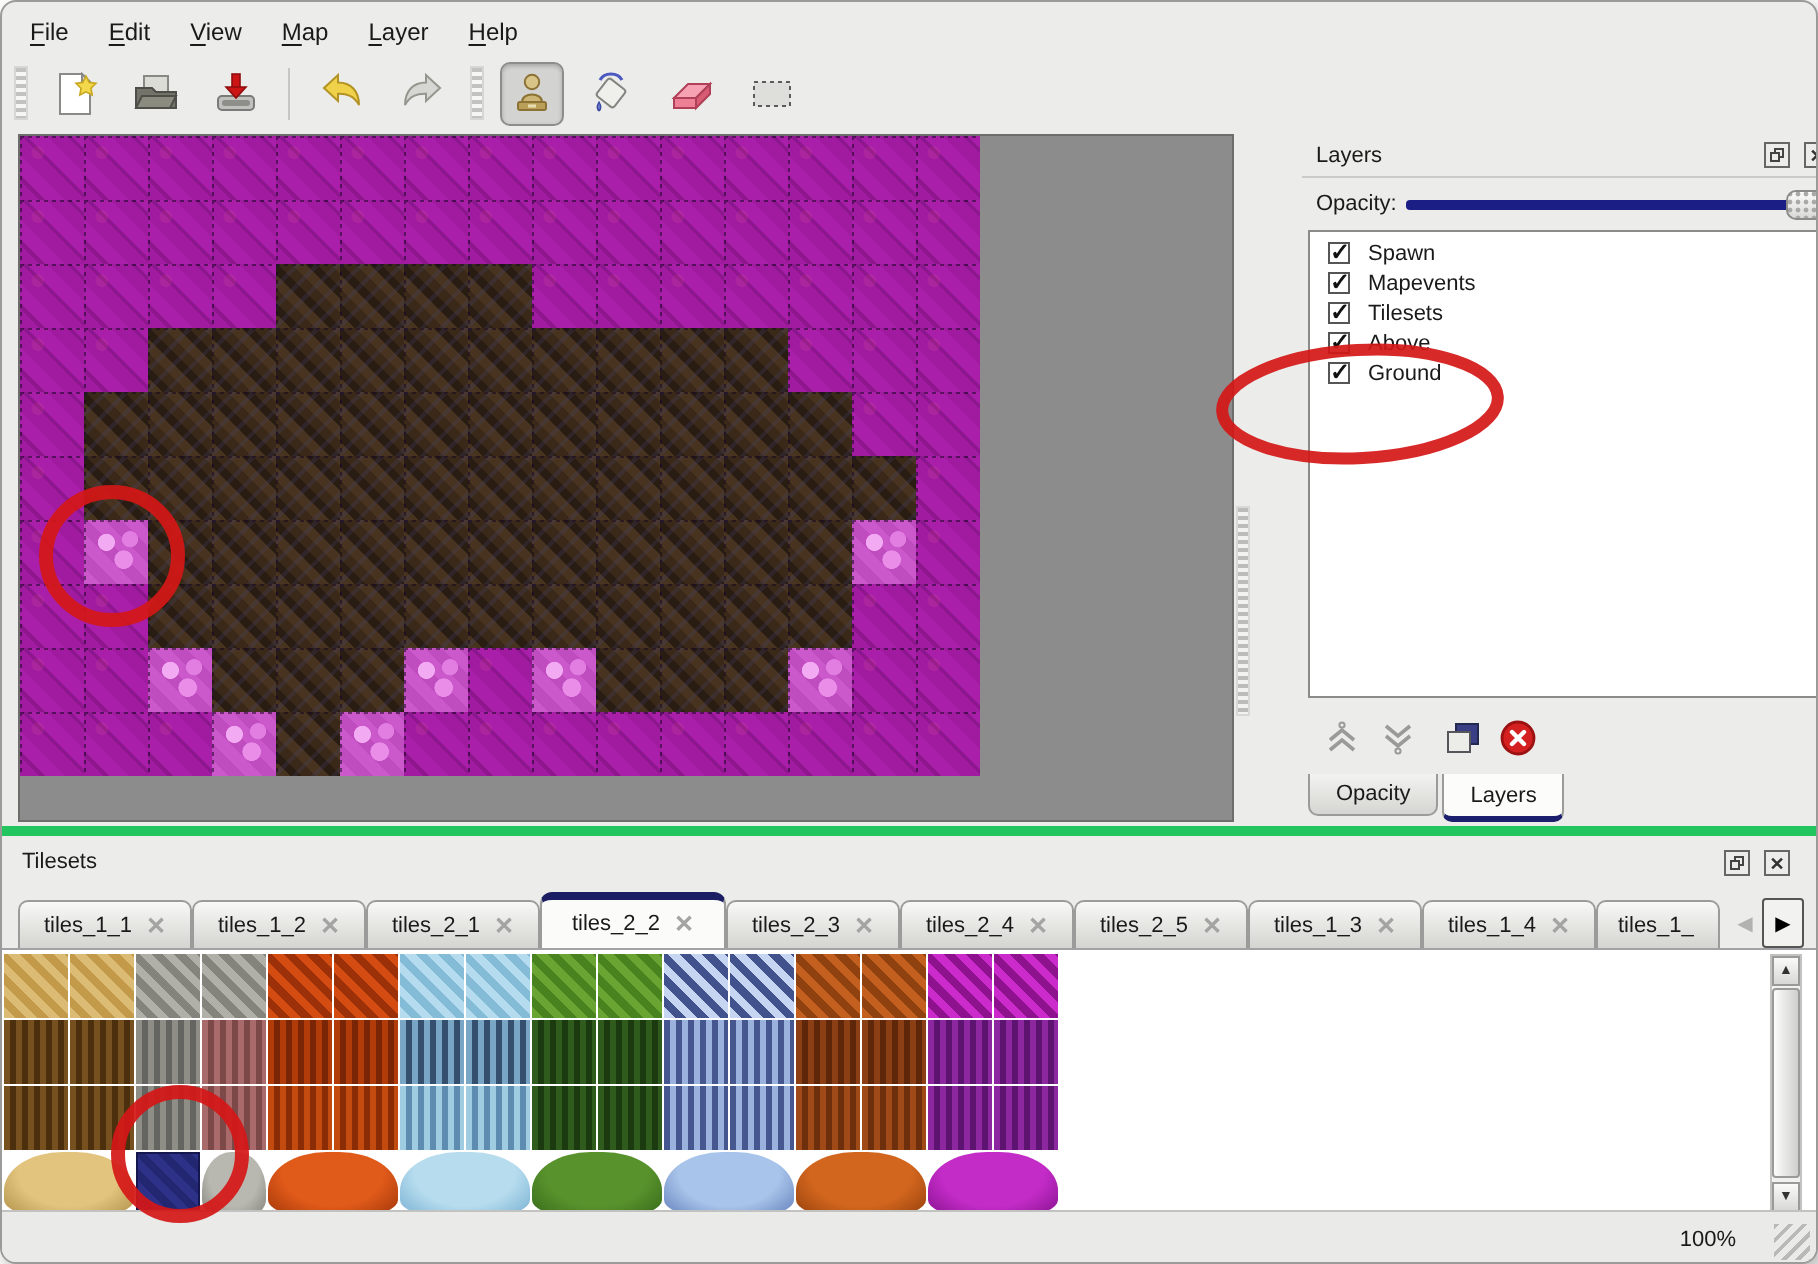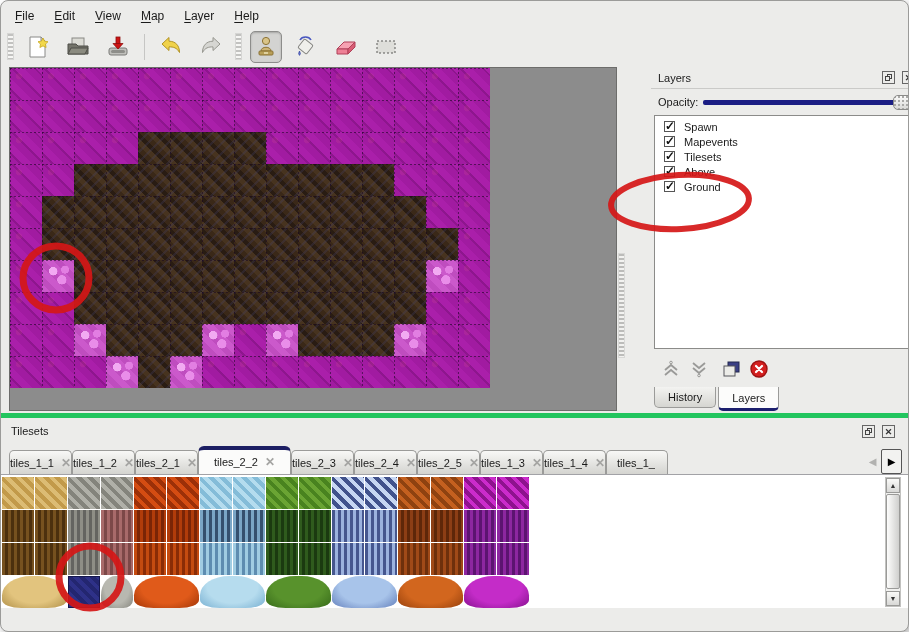--- a/index.html
+++ b/index.html
@@ -78,21 +78,21 @@
   .btab{height:21px;padding:0 13px;display:flex;align-items:center;font-size:11px;
     border:1px solid #9b9b99;border-top:none;border-radius:0 0 5px 5px;
     background:linear-gradient(#f3f3f1,#d5d5d1);margin-right:2px;}
   .btab.active{height:24px;background:#fcfcfb;border-bottom:3px solid #1c1f6e;}
 
   
   .tilesets-panel{position:absolute;left:0;top:412px;right:0;height:192px;background:#ececea;border-top:5px solid #22c55e;}
   .ts-title{position:absolute;left:10px;top:7px;font-size:11px;}
   .ts-head .mini-btn{top:7px;}
   .ts-tabbar{position:absolute;left:8px;top:26px;right:6px;height:30px;display:flex;align-items:flex-end;}
-  .ts-tab{position:relative;height:24px;width:63px;min-width:0;border:1px solid #9b9b99;border-bottom:none;border-radius:5px 5px 0 0;
+  .ts-tab{position:relative;height:24px;width:87px;min-width:0;border:1px solid #9b9b99;border-bottom:none;border-radius:5px 5px 0 0;
     background:linear-gradient(#f8f8f6,#d4d4d0);display:flex;align-items:center;justify-content:center;gap:7px;font-size:11px;overflow:hidden;}
   .ts-tab.active{height:28px;width:93px;background:#fbfbfa;border-top:4px solid #1c1e63;border-radius:6px 6px 0 0;}
   .ts-tab .x{color:#a4a4a2;font-weight:bold;font-size:12px;}
   .tab-nav-left{position:absolute;right:23px;bottom:1px;width:13px;height:23px;border:none;background:transparent;color:#b2b2b0;font-size:10px;padding:0;}
   .tab-nav-right{position:absolute;right:0;bottom:0;width:21px;height:25px;border:1px solid #555;background:#f2f2f0;color:#000;font-size:10px;padding:0;border-radius:2px;}
 
   .palette{position:absolute;left:0;top:56px;right:0;height:134px;background:#fff;border-top:1px solid #a2a2a6;}
   .prow{position:absolute;left:1px;display:flex;gap:1px;}
   .ptile{width:32px;height:32px;}
   .prow0 .ptile{background:repeating-linear-gradient(45deg,var(--c1) 0 4px,var(--c2) 4px 8px);}
@@ -430,21 +430,21 @@
         </svg>
       </button>
       <button class="lbtn" style="left:96px">
         <svg width="20" height="20" viewBox="0 0 20 20">
           <circle cx="10" cy="10" r="8" fill="#d42020" stroke="#9c1212" stroke-width="1.4"></circle>
           <path d="M7 7 l6 6 M13 7 l-6 6" stroke="#fff" stroke-width="2.2" stroke-linecap="round"></path>
         </svg>
       </button>
     </div>
     <div class="bottom-tabs">
-        <div class="btab">History</div>
+        <div class="btab">Opacity</div>
         <div class="btab active">Layers</div>
       </div>
   </div>
 
   <div class="tilesets-panel">
     <div class="ts-head">
       <span class="ts-title">Tilesets</span>
       <span class="mini-btn mini-restore">
           <span class="rsq">
             <i></i>
@@ -563,19 +563,23 @@
           <div class="pm" style="width: 65px; --c1: #e05a1a; --c2: #a83a0a;"></div>
           <div class="pm" style="width: 65px; --c1: #b6dcee; --c2: #7eb4d4;"></div>
           <div class="pm" style="width: 65px; --c1: #58922c; --c2: #3a6e1c;"></div>
           <div class="pm" style="width: 65px; --c1: #a8c4ea; --c2: #6a86c0;"></div>
           <div class="pm" style="width: 65px; --c1: #d2661e; --c2: #9c440e;"></div>
           <div class="pm" style="width: 65px; --c1: #c42cc8; --c2: #8c1494;"></div>
         </div>
       </div>
   </div>
 
+  <div class="statusbar">
+    <span class="status-zoom">100%</span>
+    <div class="resize-grip"></div>
+  </div>
 
   <svg class="annot" width="909" height="632">
     <ellipse cx="55" cy="277" rx="33" ry="32" fill="none" stroke="#d51717" stroke-width="7" opacity="0.92"></ellipse>
     <ellipse cx="679" cy="201" rx="69" ry="27" fill="none" stroke="#d51717" stroke-width="6" opacity="0.92" transform="rotate(-3 679 201)"></ellipse>
     <ellipse cx="89" cy="576" rx="31" ry="31" fill="none" stroke="#d51717" stroke-width="7" opacity="0.92"></ellipse>
   </svg>
 </div>
 
 </body></html>

